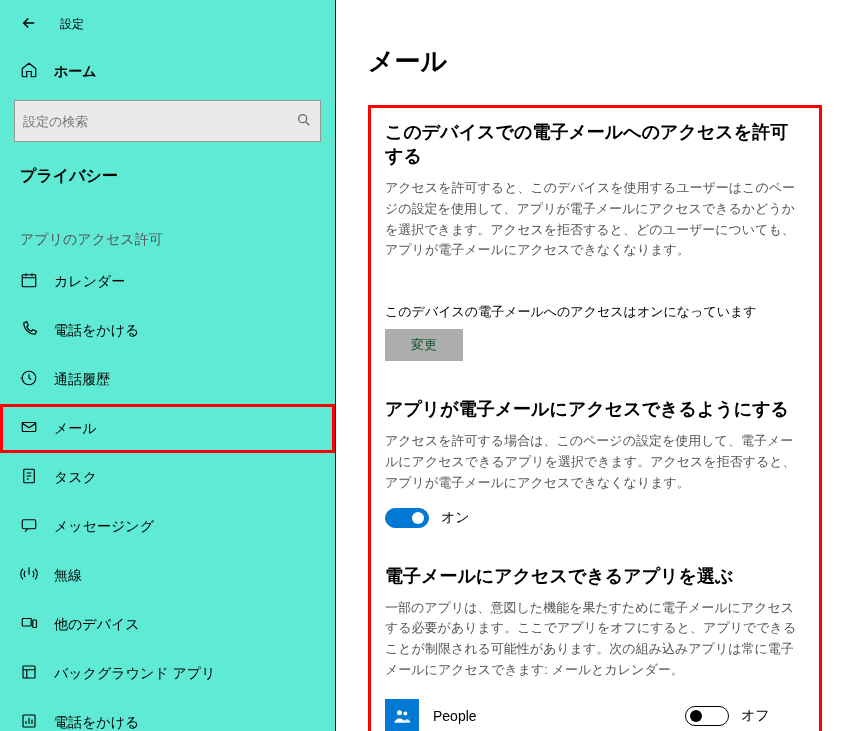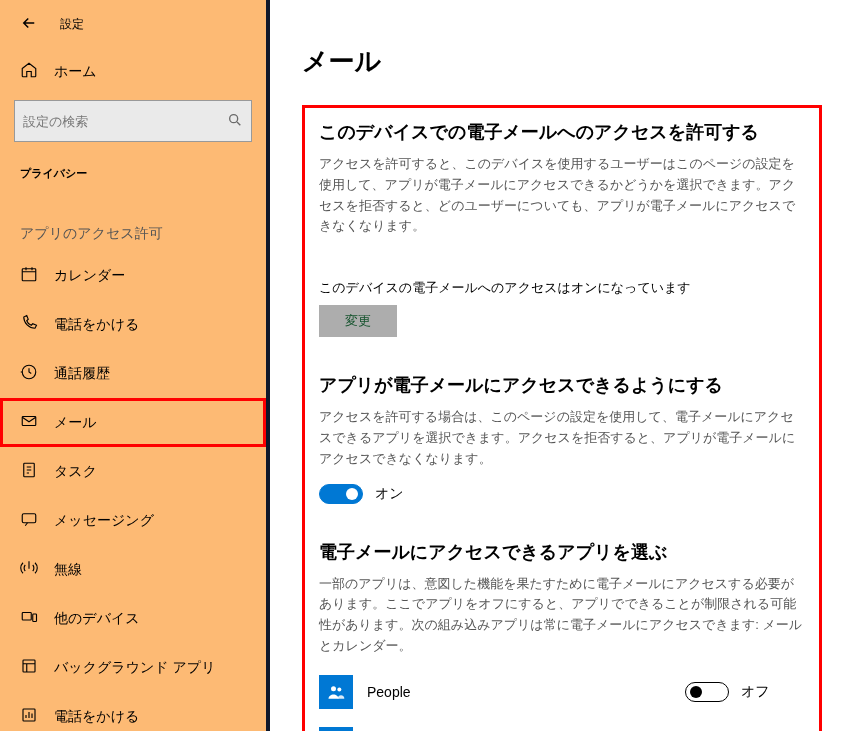--- a/index.html
+++ b/index.html
@@ -7,39 +7,40 @@
   font-family: "Yu Gothic UI", "Meiryo", sans-serif;
   font-size: 14px;
   color: #000;
   background: #fff;
   width: 854px;
   height: 731px;
   overflow: hidden;
   display: flex;
 }
 .sidebar {
-  width: 270px;
+  width: 336px;
   height: 100%;
-  background: #fdba74;
-  border-right: 4px solid #0f172a;
+  background: #5eead4;
+  border-right: 1px solid #0f172a;
   overflow-y: auto;
 }
 .header-row {
   display: flex;
   align-items: center;
   padding: 14px 0 14px 20px;
   gap: 22px;
 }
 .back-arrow svg { width: 18px; height: 18px; }
 .header-title { font-size: 12px; }
 .home-row {
   display: flex;
   align-items: center;
   padding: 12px 4px 12px 20px;
   gap: 16px;
+  font-weight: bold;
 }
 .home-row svg { width: 18px; height: 18px; }
 .search-box {
   margin: 6px 14px 14px 14px;
   border: 1px solid #999;
   background: #eaeaea;
   display: flex;
   align-items: center;
   padding: 20px 8px;
   height: 32px;
@@ -47,21 +48,21 @@
 .search-box input {
   flex: 1;
   border: none;
   background: transparent;
   outline: none;
   font-size: 13px;
   color: #666;
 }
 .search-box svg { width: 16px; height: 16px; opacity: .55; }
 .section-label {
-  font-size: 11px;
+  font-size: 16px;
   font-weight: bold;
   padding: 10px 20px 20px 20px;
 }
 .section-sub {
   font-size: 14px;
   color: #555;
   padding: 24px 20px 8px 20px;
 }
 .nav-item {
   display: flex;

